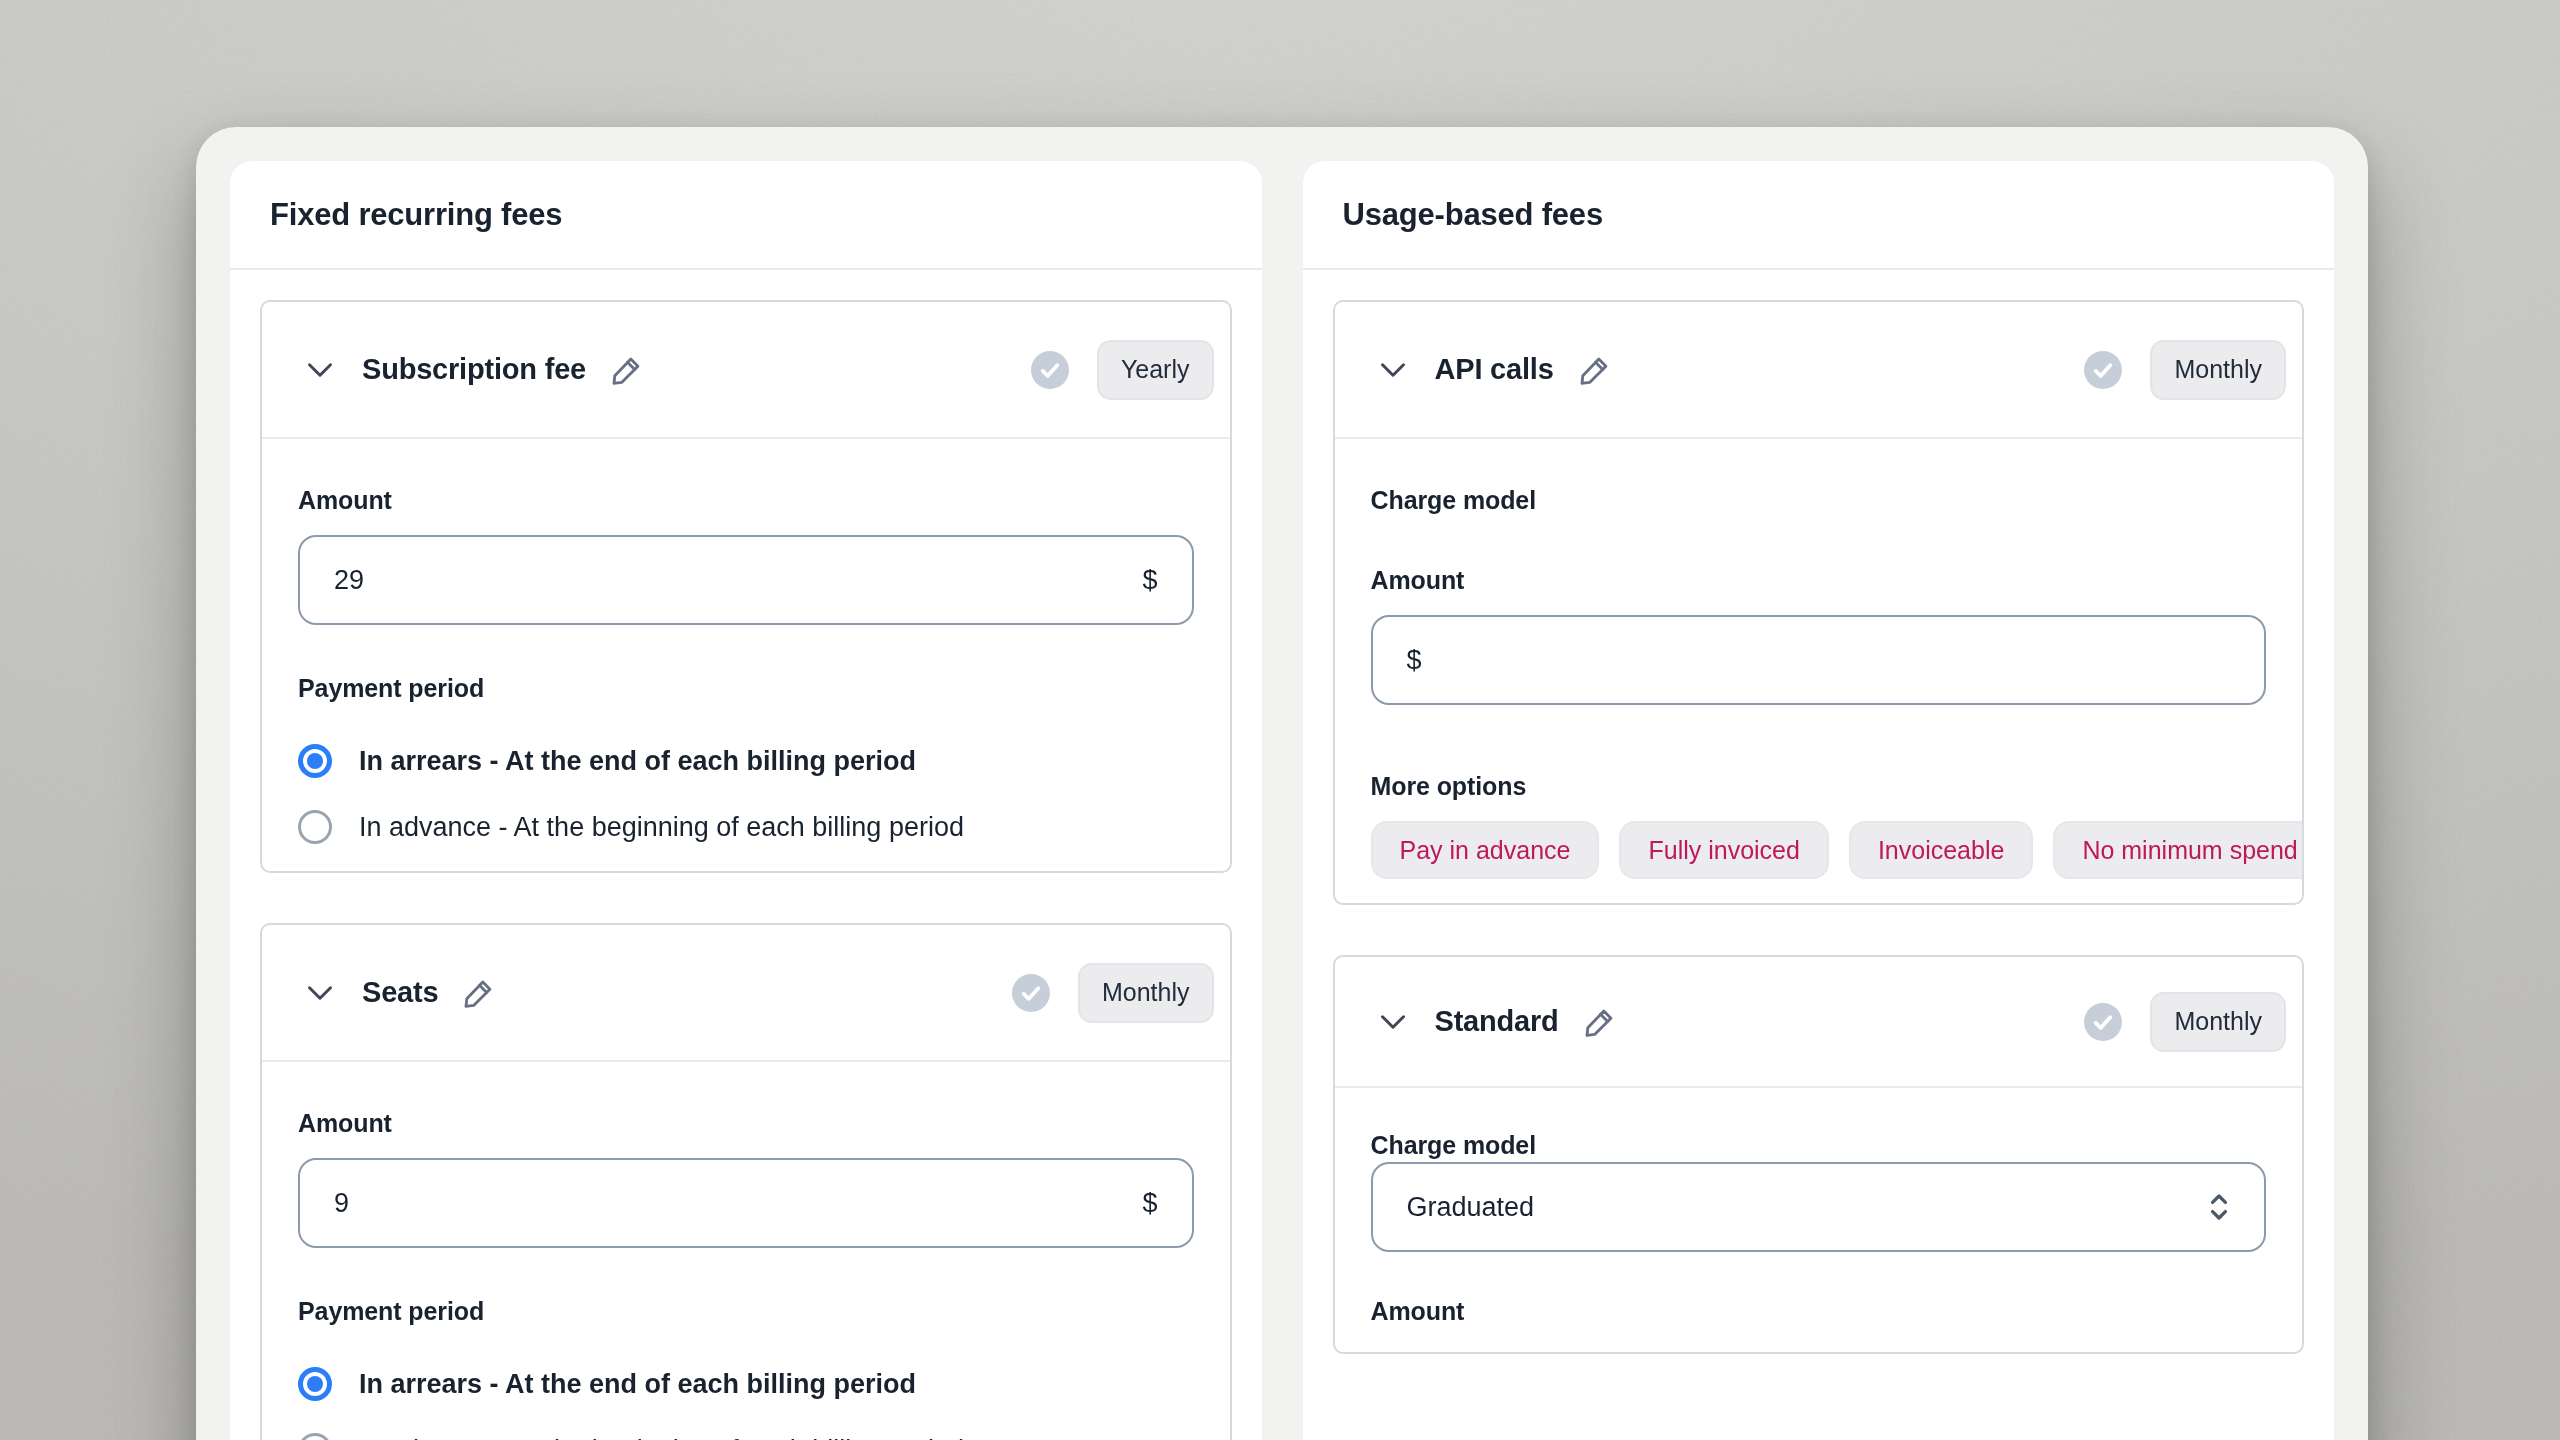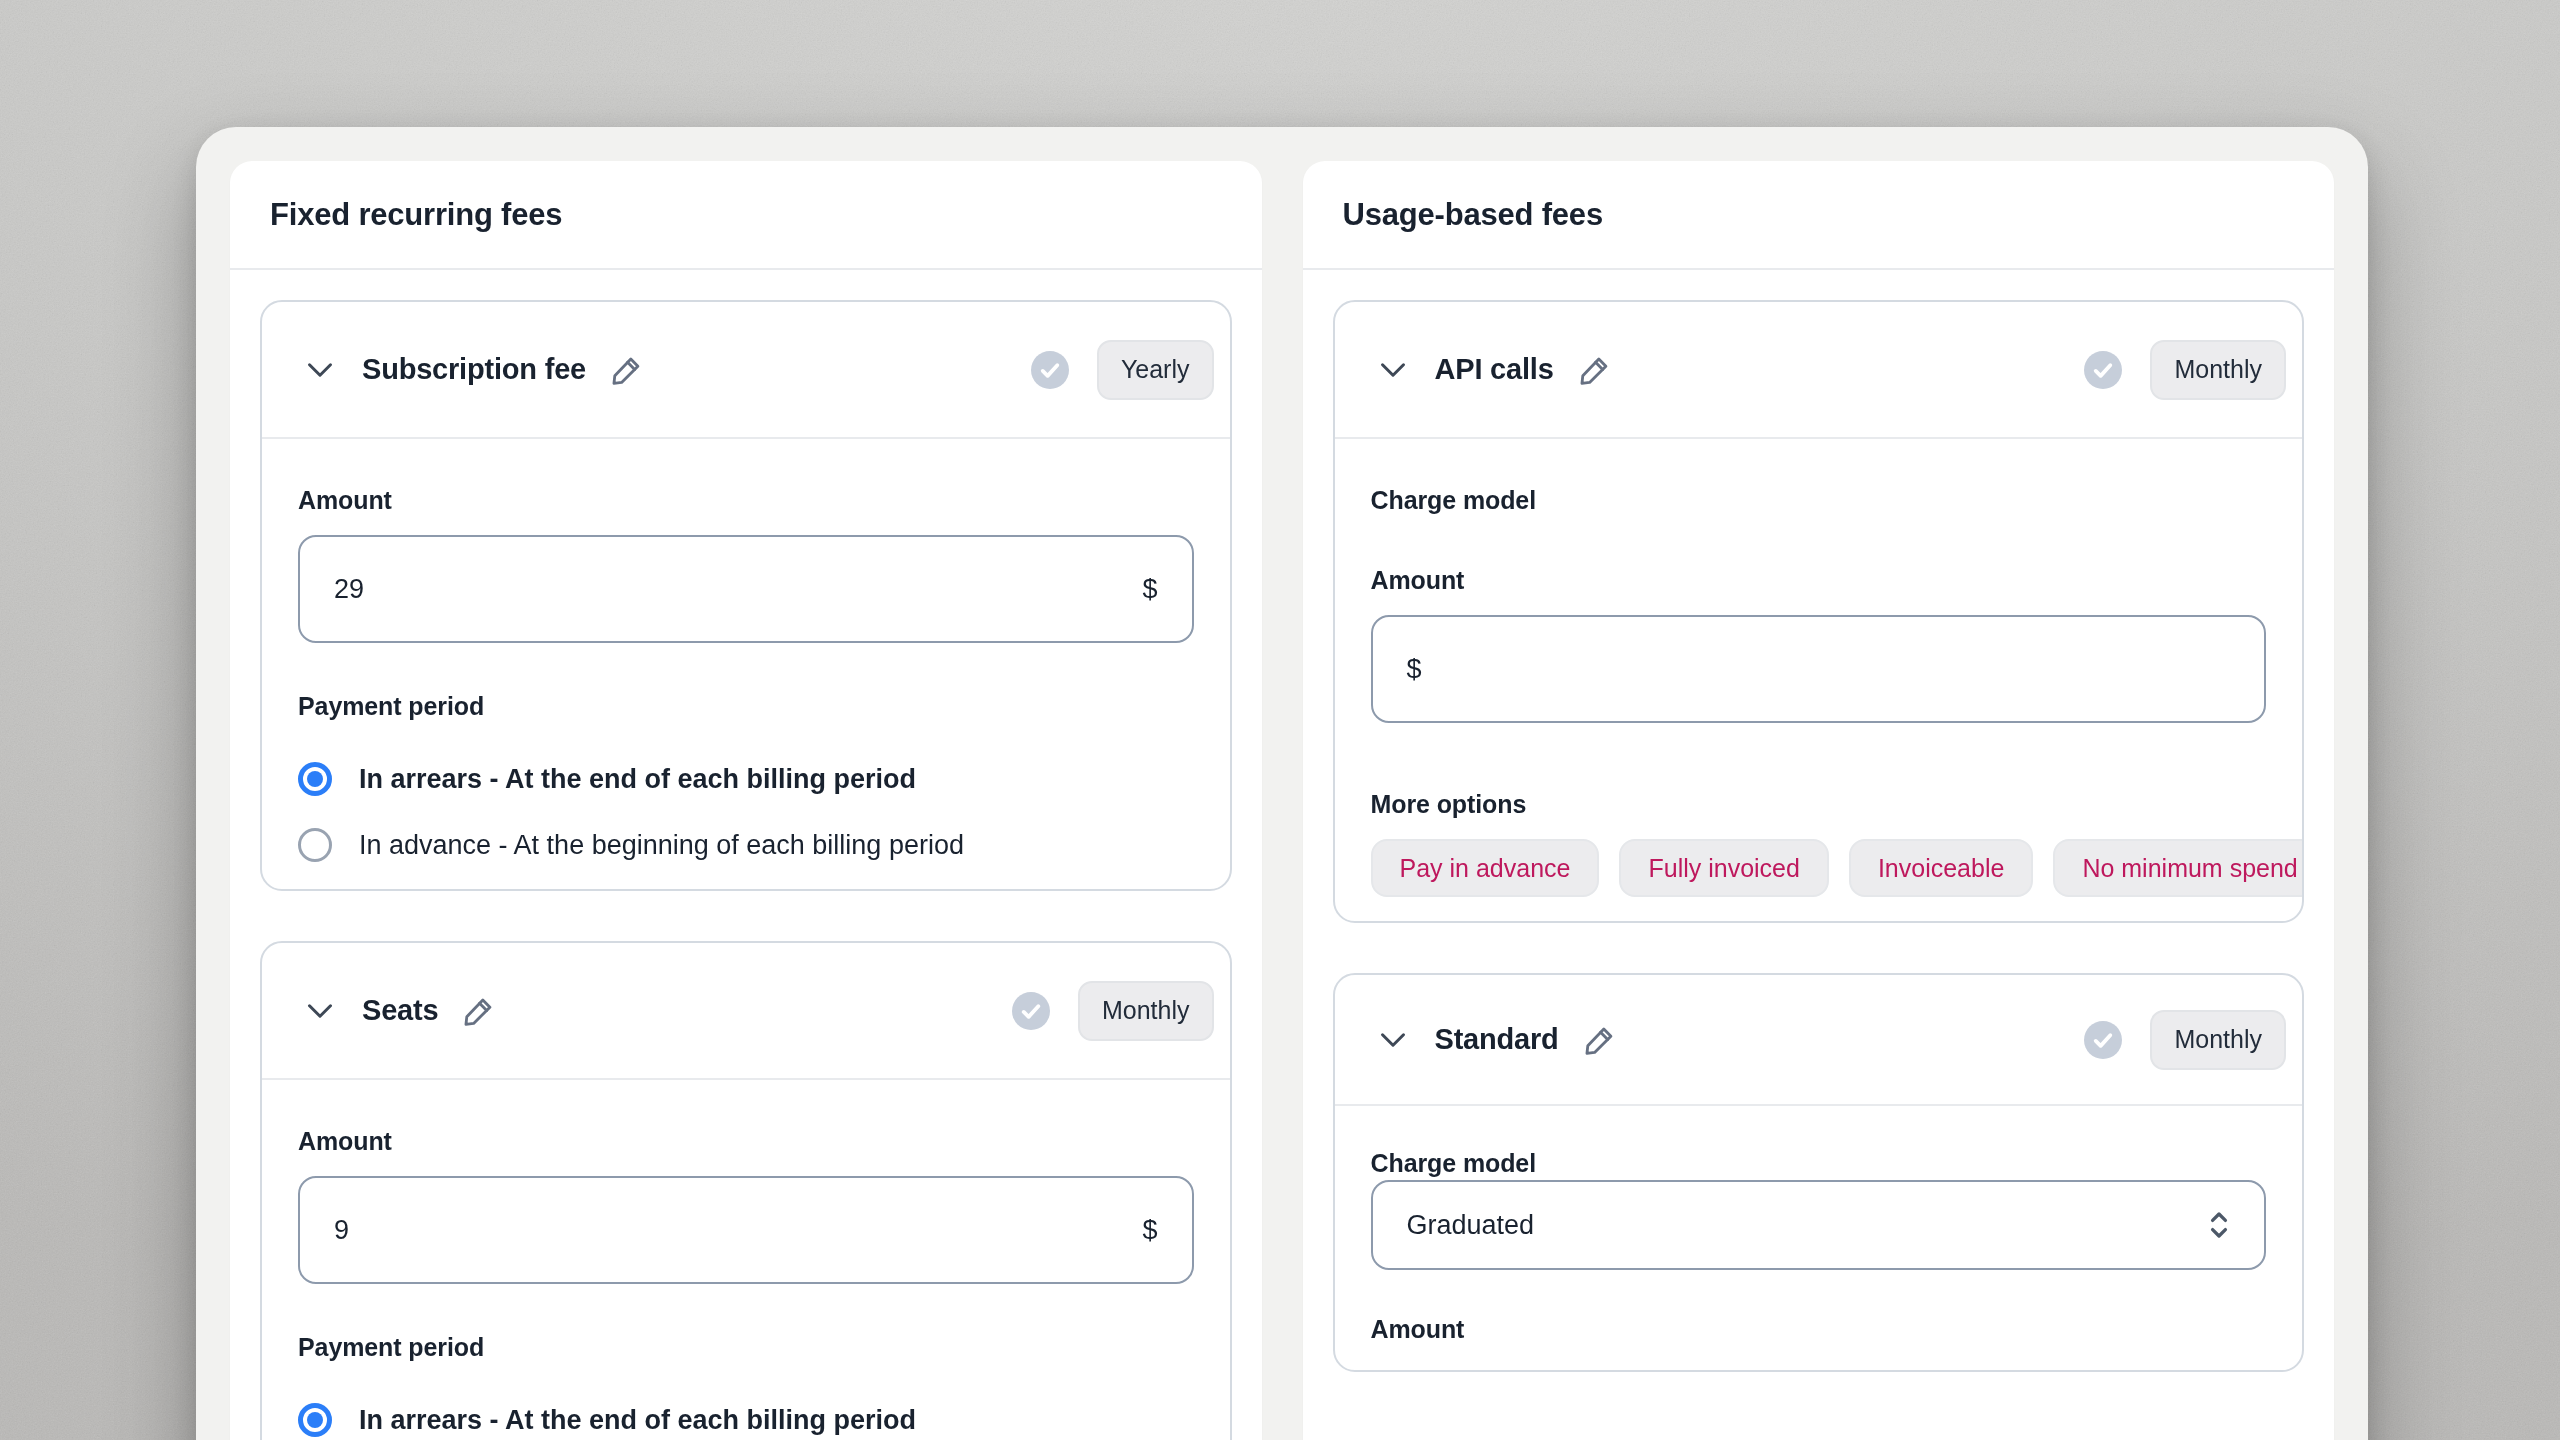--- a/index.html
+++ b/index.html
@@ -34,21 +34,21 @@
     height: 109px;
     border-bottom: 2px solid #e8eaed;
     display: flex; align-items: center;
     padding: 0 40px;
   }
   .panel-title { font-size: 31px; font-weight: 700; letter-spacing: -.2px; color: #19222f; }
   .panel-body { padding: 30px; }
 
   .fee-card {
     border: 2px solid #d4dae1;
-    border-radius: 22px;
+    border-radius: 10px;
     background: #fff;
     overflow: hidden;
     margin-bottom: 50px;
   }
   .fee-header {
     height: 137px;
     border-bottom: 2px solid #e8eaed;
     display: flex; align-items: center;
     padding: 0 16px 0 36px;
   }
@@ -66,21 +66,21 @@
     border-radius: 14px;
     font-size: 25px; font-weight: 500; color: #222c3a;
     cursor: pointer;
   }
 
   .fee-body { padding: 44px 36px 24px; }
   .fee-card.compact .fee-body { padding-top: 40px; }
   .field-label { font-size: 25px; font-weight: 700; color: #19222f; line-height: 34px; letter-spacing: -.1px; }
   .input-box {
     margin-top: 18px;
-    height: 108px;
+    height: 90px;
     border: 2px solid #8d9aac;
     border-radius: 18px;
     display: flex; align-items: center;
     padding: 0 34px;
     background: #fff;
   }
   .fee-card.compact .select-box { margin-top: 0; }
   .amount-input {
     flex: 1; border: none; outline: none;
     font-size: 27px; color: #19222f;

